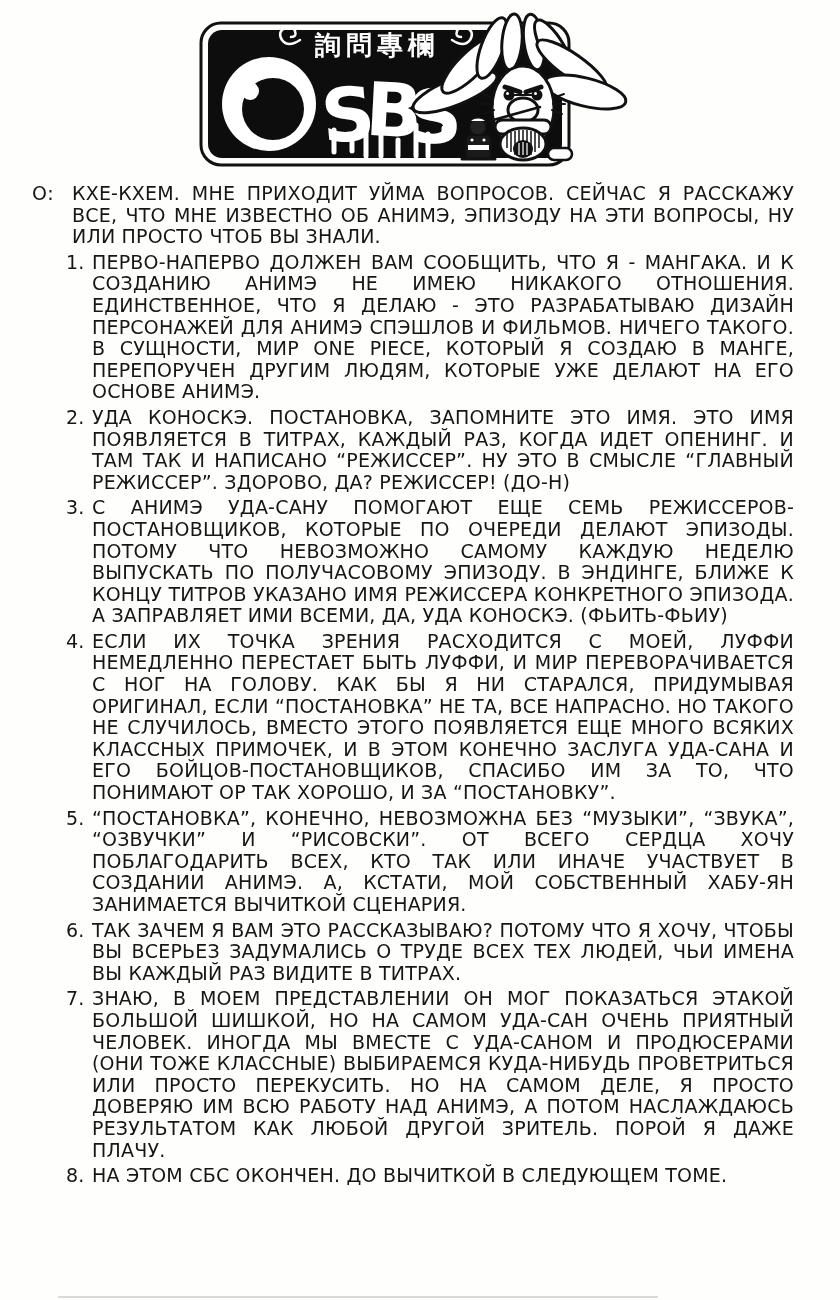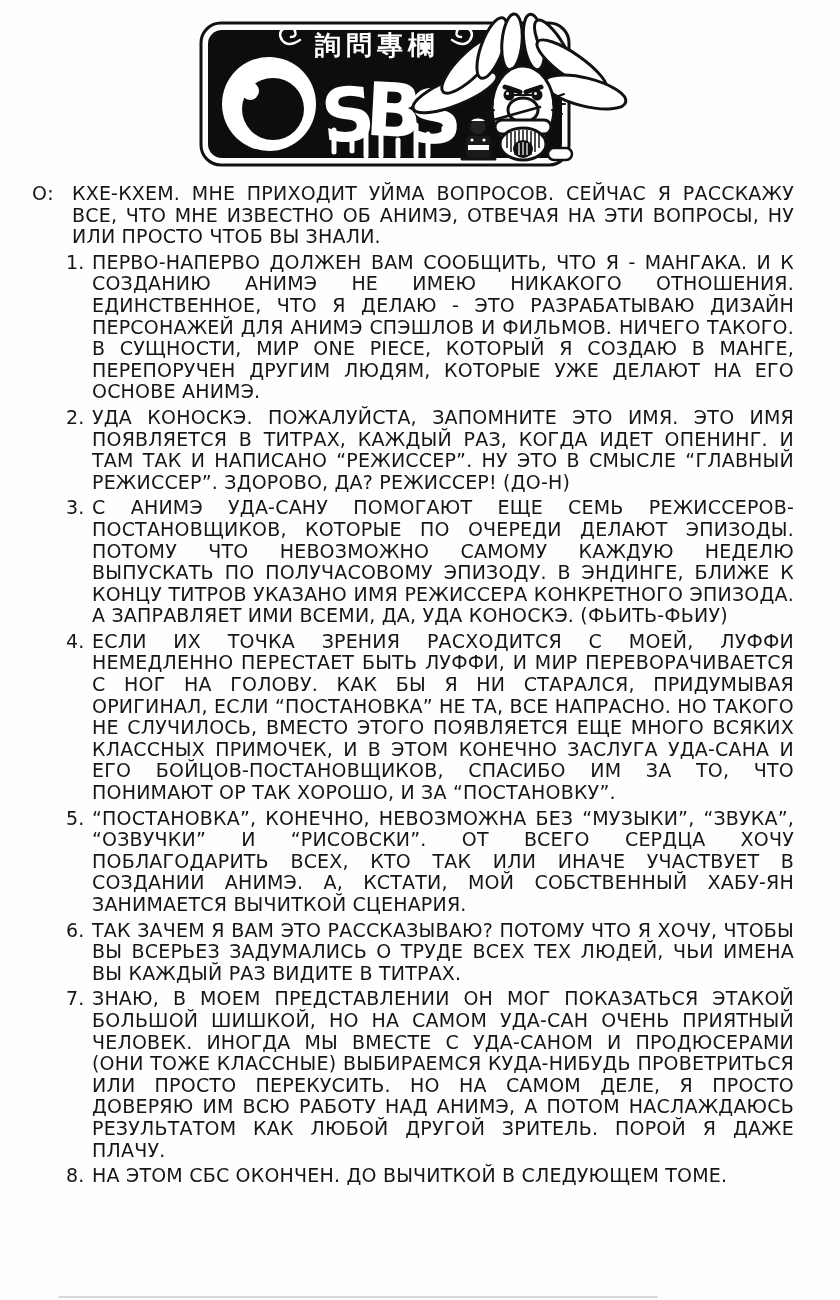--- a/index.html
+++ b/index.html
@@ -115,30 +115,30 @@
       <circle cx="472" cy="140" r="1.6" fill="#fff"></circle>
       <circle cx="484" cy="140" r="1.6" fill="#fff"></circle>
       <path d="M462,159 h33" stroke="#111" stroke-width="3" stroke-linecap="round"></path>
     </g>
   </svg>
 </div>
 
 <div class="qa">
   <div class="qa-intro">
     <span class="qa-intro-label">О:</span>
-    <span class="qa-intro-text">КХЕ-КХЕМ. МНЕ ПРИХОДИТ УЙМА ВОПРОСОВ. СЕЙЧАС Я РАССКАЖУ ВСЕ, ЧТО МНЕ ИЗВЕСТНО ОБ АНИМЭ, ОТВЕЧАЯ НА ЭТИ ВОПРОСЫ, НУ ИЛИ ПРОСТО ЧТОБ ВЫ ЗНАЛИ.</span>
+    <span class="qa-intro-text">КХЕ-КХЕМ. МНЕ ПРИХОДИТ УЙМА ВОПРОСОВ. СЕЙЧАС Я РАССКАЖУ ВСЕ, ЧТО МНЕ ИЗВЕСТНО ОБ АНИМЭ, ЭПИЗОДУ НА ЭТИ ВОПРОСЫ, НУ ИЛИ ПРОСТО ЧТОБ ВЫ ЗНАЛИ.</span>
   </div>
 
   <div class="qa-item">
     <span class="qa-item-num">1.</span>
     <div class="qa-item-text">ПЕРВО-НАПЕРВО ДОЛЖЕН ВАМ СООБЩИТЬ, ЧТО Я - МАНГАКА. И К СОЗДАНИЮ АНИМЭ НЕ ИМЕЮ НИКАКОГО ОТНОШЕНИЯ. ЕДИНСТВЕННОЕ, ЧТО Я ДЕЛАЮ - ЭТО РАЗРАБАТЫВАЮ ДИЗАЙН ПЕРСОНАЖЕЙ ДЛЯ АНИМЭ СПЭШЛОВ И ФИЛЬМОВ. НИЧЕГО ТАКОГО. В СУЩНОСТИ, МИР ONE PIECE, КОТОРЫЙ Я СОЗДАЮ В МАНГЕ, ПЕРЕПОРУЧЕН ДРУГИМ ЛЮДЯМ, КОТОРЫЕ УЖЕ ДЕЛАЮТ НА ЕГО ОСНОВЕ АНИМЭ.</div>
   </div>
   <div class="qa-item">
     <span class="qa-item-num">2.</span>
-    <div class="qa-item-text">УДА КОНОСКЭ. ПОЖАЛУЙСТА, ЗАПОМНИТЕ ЭТО ИМЯ. ЭТО ИМЯ ПОЯВЛЯЕТСЯ В ТИТРАХ, КАЖДЫЙ РАЗ, КОГДА ИДЕТ ОПЕНИНГ. И ТАМ ТАК И НАПИСАНО “РЕЖИССЕР”. НУ ЭТО В СМЫСЛЕ “ГЛАВНЫЙ РЕЖИССЕР”. ЗДОРОВО, ДА? РЕЖИССЕР! (ДО-Н)</div>
+    <div class="qa-item-text">УДА КОНОСКЭ. ПОСТАНОВКА, ЗАПОМНИТЕ ЭТО ИМЯ. ЭТО ИМЯ ПОЯВЛЯЕТСЯ В ТИТРАХ, КАЖДЫЙ РАЗ, КОГДА ИДЕТ ОПЕНИНГ. И ТАМ ТАК И НАПИСАНО “РЕЖИССЕР”. НУ ЭТО В СМЫСЛЕ “ГЛАВНЫЙ РЕЖИССЕР”. ЗДОРОВО, ДА? РЕЖИССЕР! (ДО-Н)</div>
   </div>
   <div class="qa-item">
     <span class="qa-item-num">3.</span>
     <div class="qa-item-text">С АНИМЭ УДА-САНУ ПОМОГАЮТ ЕЩЕ СЕМЬ РЕЖИССЕРОВ-ПОСТАНОВЩИКОВ, КОТОРЫЕ ПО ОЧЕРЕДИ ДЕЛАЮТ ЭПИЗОДЫ. ПОТОМУ ЧТО НЕВОЗМОЖНО САМОМУ КАЖДУЮ НЕДЕЛЮ ВЫПУСКАТЬ ПО ПОЛУЧАСОВОМУ ЭПИЗОДУ. В ЭНДИНГЕ, БЛИЖЕ К КОНЦУ ТИТРОВ УКАЗАНО ИМЯ РЕЖИССЕРА КОНКРЕТНОГО ЭПИЗОДА. А ЗАПРАВЛЯЕТ ИМИ ВСЕМИ, ДА, УДА КОНОСКЭ. (ФЬИТЬ-ФЬИУ)</div>
   </div>
   <div class="qa-item">
     <span class="qa-item-num">4.</span>
     <div class="qa-item-text">ЕСЛИ ИХ ТОЧКА ЗРЕНИЯ РАСХОДИТСЯ С МОЕЙ, ЛУФФИ НЕМЕДЛЕННО ПЕРЕСТАЕТ БЫТЬ ЛУФФИ, И МИР ПЕРЕВОРАЧИВАЕТСЯ С НОГ НА ГОЛОВУ. КАК БЫ Я НИ СТАРАЛСЯ, ПРИДУМЫВАЯ ОРИГИНАЛ, ЕСЛИ “ПОСТАНОВКА” НЕ ТА, ВСЕ НАПРАСНО. НО ТАКОГО НЕ СЛУЧИЛОСЬ, ВМЕСТО ЭТОГО ПОЯВЛЯЕТСЯ ЕЩЕ МНОГО ВСЯКИХ КЛАССНЫХ ПРИМОЧЕК, И В ЭТОМ КОНЕЧНО ЗАСЛУГА УДА-САНА И ЕГО БОЙЦОВ-ПОСТАНОВЩИКОВ, СПАСИБО ИМ ЗА ТО, ЧТО ПОНИМАЮТ ОР ТАК ХОРОШО, И ЗА “ПОСТАНОВКУ”.</div>
   </div>
   <div class="qa-item">

